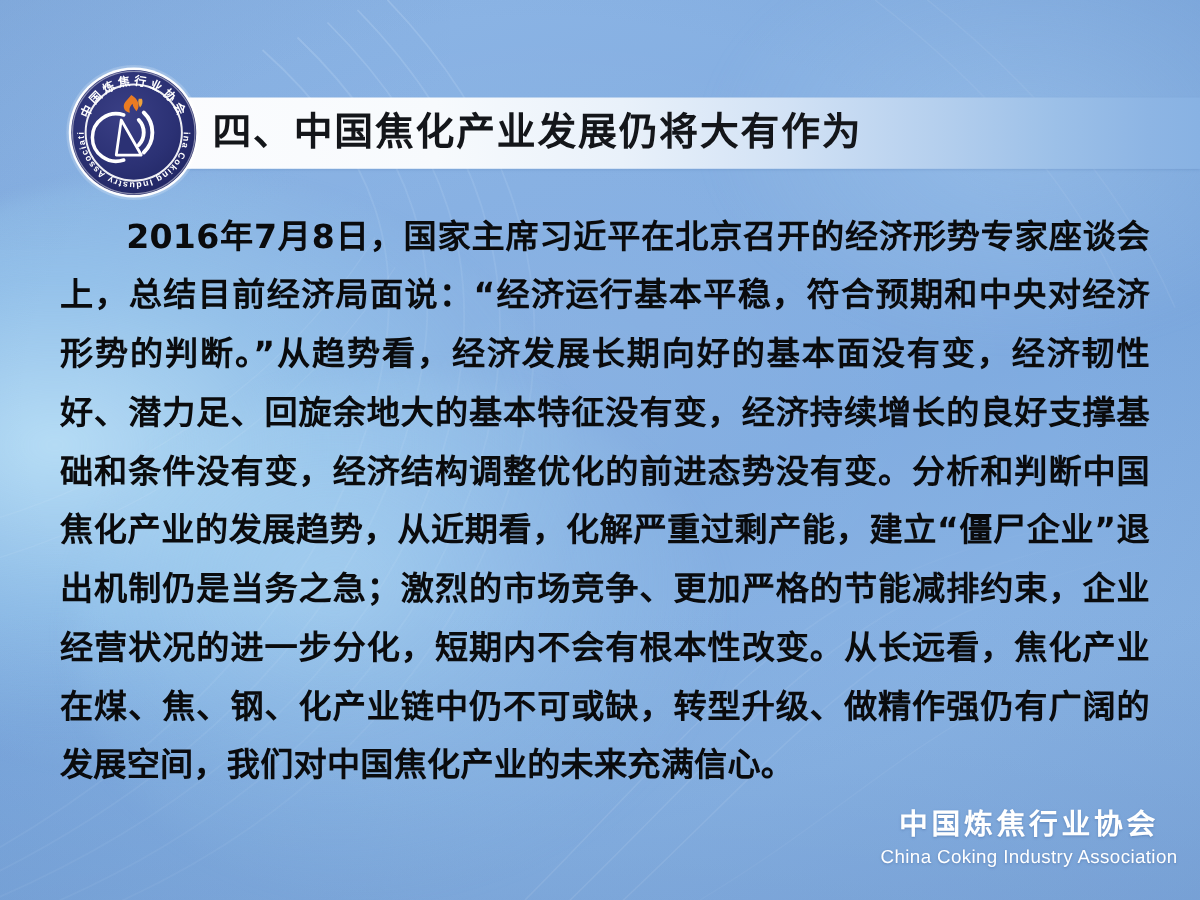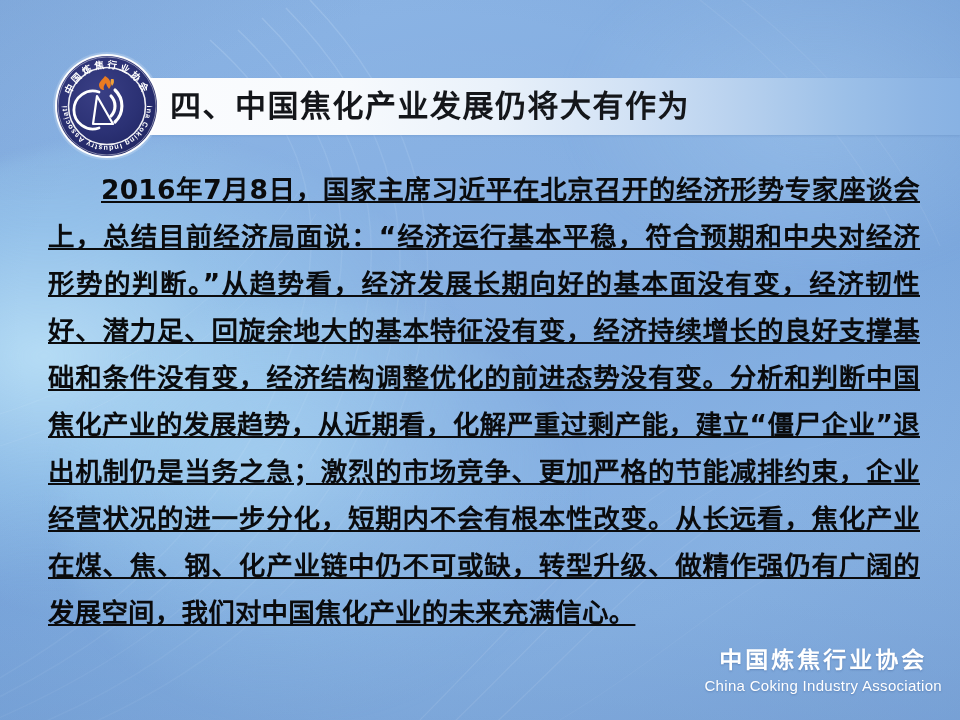--- a/index.html
+++ b/index.html
@@ -136,21 +136,20 @@
     font-family: "DejaVu Sans", "Liberation Sans", sans-serif;
     font-size: 26.5px;
     font-weight: 700;
     line-height: 47px;
     color: #0a0b0d;
     letter-spacing: 0.2px;
     text-align: justify;
     text-justify: inter-character;
     text-indent: 2em;
     word-break: break-all;
-    text-decoration: underline;
   }
 
   
   .watermark {
     position: absolute;
     right: 18px;
     bottom: 26px;
     text-align: center;
     color: #ffffff;
     text-shadow: 0 1px 2px rgba(60,95,150,0.45);

